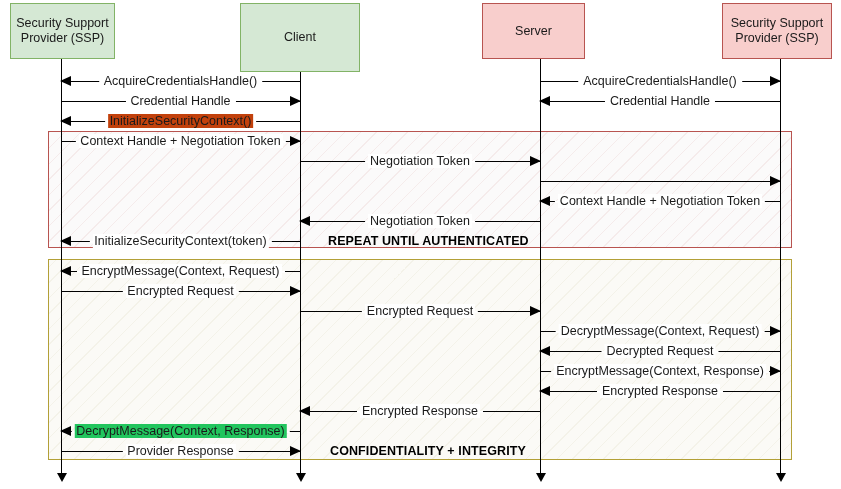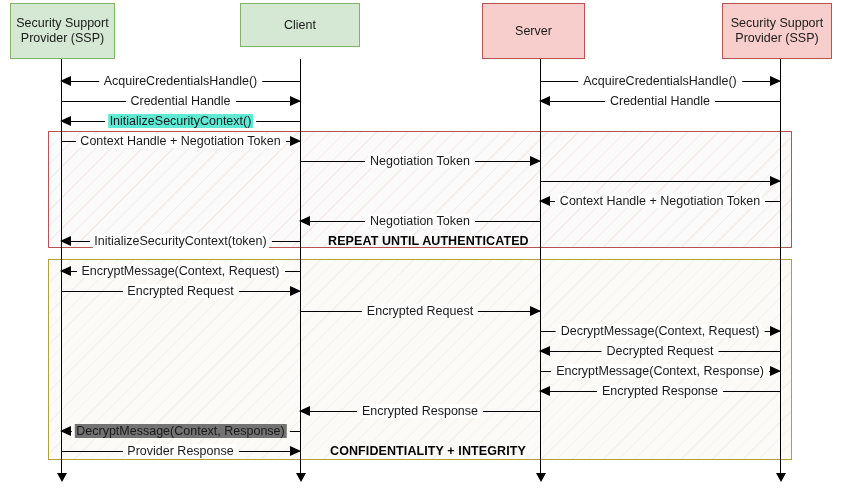--- a/index.html
+++ b/index.html
@@ -180,21 +180,21 @@
       <div class="lifeline-head" style="left: 296px; top: 473px;"></div>
       <div class="lifeline" style="left: 540px; top: 59px; height: 414px;"></div>
       <div class="lifeline-head" style="left: 536px; top: 473px;"></div>
       <div class="lifeline" style="left: 780px; top: 59px; height: 414px;"></div>
       <div class="lifeline-head" style="left: 776px; top: 473px;"></div>
     </div>
   <div id="participants-layer">
       <div class="participant green" style="left: 10px; top: 3px; width: 105px; height: 56px; background: rgb(213, 232, 212); border-color: rgb(130, 179, 102);">
         <span>Security Support Provider (SSP)</span>
       </div>
-      <div class="participant green" style="left: 240px; top: 3px; width: 120px; height: 44px; background: rgb(213, 232, 212); border-color: rgb(130, 179, 102);">
+      <div class="participant green" style="left: 240px; top: 3px; width: 120px; height: 69px; background: rgb(213, 232, 212); border-color: rgb(130, 179, 102);">
         <span>Client</span>
       </div>
       <div class="participant red" style="left: 482px; top: 3px; width: 103px; height: 56px; background: rgb(248, 206, 204); border-color: rgb(184, 84, 80);">
         <span>Server</span>
       </div>
       <div class="participant red" style="left: 722px; top: 3px; width: 110px; height: 56px; background: rgb(248, 206, 204); border-color: rgb(184, 84, 80);">
         <span>Security Support Provider (SSP)</span>
       </div>
     </div>
   <div id="messages-layer">
@@ -204,21 +204,21 @@
         <div class="msg-label"><span style="background: rgb(255, 255, 255); padding: 0px 2px;">AcquireCredentialsHandle()</span></div>
       </div>
       <div class="message" style="left: 61px; top: 93px; width: 239px;">
         <div class="msg-line"></div>
         <div class="msg-head right"></div>
         <div class="msg-label"><span style="background: rgb(255, 255, 255); padding: 0px 2px;">Credential Handle</span></div>
       </div>
       <div class="message" style="left: 61px; top: 113px; width: 239px;">
         <div class="msg-line"></div>
         <div class="msg-head left"></div>
-        <div class="msg-label"><span style="background: #5eead4; padding: 0px 2px;">InitializeSecurityContext()</span></div>
+        <div class="msg-label"><span style="background: #c2410c; padding: 0px 2px;">InitializeSecurityContext()</span></div>
       </div>
       <div class="message" style="left: 540px; top: 73px; width: 240px;">
         <div class="msg-line"></div>
         <div class="msg-head right"></div>
         <div class="msg-label"><span style="background: rgb(255, 255, 255); padding: 0px 2px;">AcquireCredentialsHandle()</span></div>
       </div>
       <div class="message" style="left: 540px; top: 93px; width: 240px;">
         <div class="msg-line"></div>
         <div class="msg-head left"></div>
         <div class="msg-label"><span style="background: rgb(255, 255, 255); padding: 0px 2px;">Credential Handle</span></div>
@@ -288,21 +288,21 @@
         <div class="msg-label"><span style="background: rgb(255, 255, 255); padding: 0px 2px;">Encrypted Response</span></div>
       </div>
       <div class="message" style="left: 300px; top: 403px; width: 240px;">
         <div class="msg-line"></div>
         <div class="msg-head left"></div>
         <div class="msg-label"><span style="background: rgb(255, 255, 255); padding: 0px 2px;">Encrypted Response</span></div>
       </div>
       <div class="message" style="left: 61px; top: 423px; width: 239px;">
         <div class="msg-line"></div>
         <div class="msg-head left"></div>
-        <div class="msg-label"><span style="background: #737373; padding: 0px 2px; margin-top: 15px;">DecryptMessage(Context, Response)</span></div>
+        <div class="msg-label"><span style="background: #22c55e; padding: 0px 2px; margin-top: 15px;">DecryptMessage(Context, Response)</span></div>
       </div>
       <div class="message" style="left: 61px; top: 443px; width: 239px;">
         <div class="msg-line"></div>
         <div class="msg-head right"></div>
         <div class="msg-label"><span style="background: rgb(255, 255, 255); padding: 0px 2px;">Provider Response</span></div>
       </div>
     </div>
 </div>
 
 </body></html>

